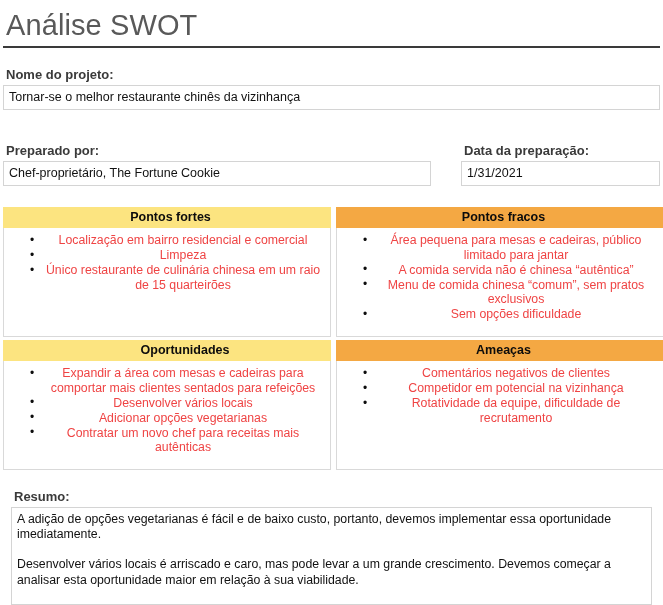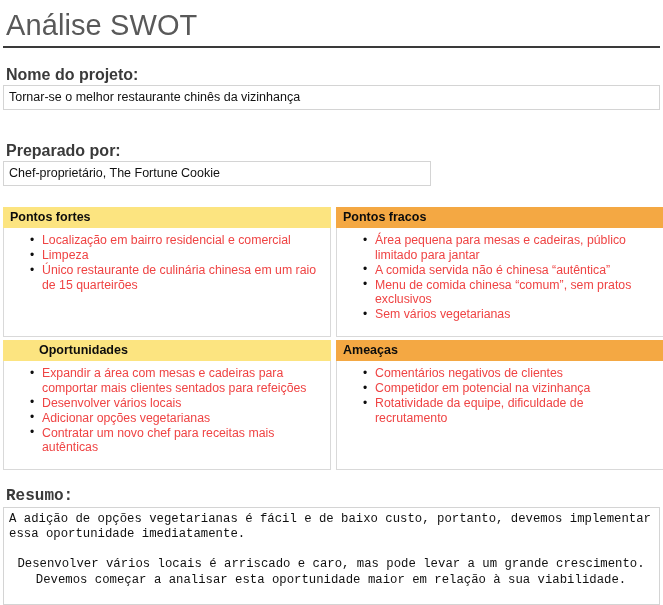--- a/index.html
+++ b/index.html
@@ -32,21 +32,21 @@
     border-top: 2px solid #3a3a3a;
     margin: 6px 3px 0 3px;
   }
 
   
   .meta {
     padding: 0 3px;
     margin-top: 13px;
   }
   .field-label {
-    font-size: 16px;
+    font-size: 13px;
     font-weight: bold;
     color: #3a3a3a;
     line-height: 15px;
     padding-left: 3px;
     margin-bottom: 3px;
     margin-top: 19px;
   }
   .field-box {
     border: 1px solid #d4d4d4;
     background: #ffffff;
@@ -67,20 +67,21 @@
   .col-gap      { width: 30px;  flex: 0 0 30px; }
   .col-date     { flex: 1 1 auto; }
 
   
   .swot {
     margin-top: 21px;
     padding: 0 3px;
   }
   .swot-row {
     display: flex;
+    text-align: center;
   }
   .swot-row + .swot-row { margin-top: 3px; }
   .quad {
     width: 328px;
     flex: 0 0 328px;
     box-sizing: border-box;
   }
   .quad-gap { width: 5px; flex: 0 0 5px; }
   .quad-header {
     font-size: 12.5px;
@@ -118,58 +119,61 @@
     position: absolute;
     left: -12px;
     top: -0.5px;
     font-size: 12px;
     line-height: 14.6px;
     color: #0d0d0d;
   }
 
   
   .summary {
-    padding: 0 3px;
+    padding: 0 11px;
     margin-top: 18px;
-    font-family: Liberation Mono, monospace;
   }
   .summary-box {
     border: 1px solid #d4d4d4;
     background: #ffffff;
     box-sizing: border-box;
     padding: 4px 6px 6px 5px;
     min-height: 98px;
   }
   .summary-box p {
     margin: 0;
     font-size: 12.3px;
     line-height: 15.2px;
     color: #111111;
   }
-  .summary-box p + p { margin-top: 15px; text-align: center; }
+  .summary-box p + p { margin-top: 15px; }
 </style>
 </head>
 <body>
 
 <div class="page-title">Análise SWOT</div>
 <div class="title-rule"></div>
 
 <div class="meta">
 
   <div>
     <div class="field-label">Nome do projeto:</div>
     <div class="field-box" placeholder="Nome do projeto">Tornar-se o melhor restaurante chinês da vizinhança</div>
   </div>
 
   <div class="meta-row2">
     <div class="col-prepared">
       <div class="field-label">Preparado por:</div>
       <div class="field-box" placeholder="Preparado por">Chef-proprietário, The Fortune Cookie</div>
     </div>
     <div class="col-gap"></div>
+    <div class="col-date">
+      <div class="field-label">Data da preparação:</div>
+      <div class="field-box" placeholder="Data da preparação">1/31/2021</div>
+    </div>
   </div>
 
 </div>
 
 <div class="swot">
 
   <div class="swot-row">
 
     <div class="quad">
       <div class="quad-header" style="background-color: rgb(252, 228, 128);">Pontos fortes</div>
@@ -184,21 +188,21 @@
 
     <div class="quad-gap"></div>
 
     <div class="quad">
       <div class="quad-header" style="background-color: rgb(244, 168, 67);">Pontos fracos</div>
       <div class="quad-body">
         <ul>
             <li>Área pequena para mesas e cadeiras, público limitado para jantar</li>
             <li>A comida servida não é chinesa “autêntica”</li>
             <li>Menu de comida chinesa “comum”, sem pratos exclusivos</li>
-            <li>Sem vários vegetarianas</li>
+            <li>Sem opções dificuldade</li>
           </ul>
       </div>
     </div>
 
   </div>
 
   <div class="swot-row">
 
     <div class="quad">
       <div class="quad-header" style="background-color: rgb(252, 228, 128); padding-left: 36px;">Oportunidades</div>

